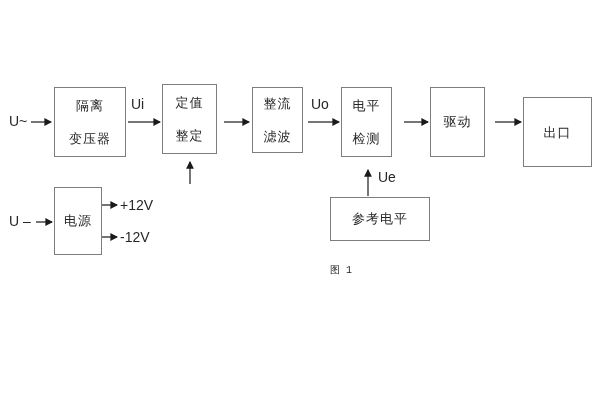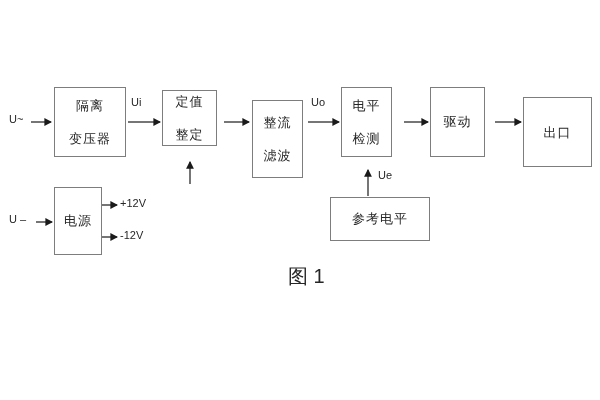--- a/index.html
+++ b/index.html
@@ -10,23 +10,23 @@
   }
   .canvas{position:relative;width:600px;height:400px;background:#ffffff;overflow:hidden;}
   .box{
     position:absolute;box-sizing:border-box;
     border:1.5px solid var(--border,#7d7d7d);
     background:#ffffff;
     display:flex;flex-direction:column;align-items:center;justify-content:center;
   }
   .bl{display:block;font-size:13px;line-height:33px;letter-spacing:1px;white-space:nowrap;text-align:center;}
   .one .bl{line-height:18px;}
-  .sig{position:absolute;font-size:11px;white-space:nowrap;}
+  .sig{position:absolute;font-size:14px;white-space:nowrap;}
   .arrows{position:absolute;left:0;top:0;pointer-events:none;}
-  .caption{position:absolute;left:288px;top:263px;width:64px;text-align:left;font-size:20px;}
+  .caption{position:absolute;left:288px;top:263px;width:64px;text-align:right;font-size:10px;font-family:Liberation Mono, monospace;}
 </style>
 </head>
 <body>
 
 <div class="canvas">
 
   <svg class="arrows" width="600" height="400" viewBox="0 0 600 400">
     <defs>
       <marker id="ah" viewBox="0 0 10 10" refX="8.5" refY="5" markerWidth="6.5" markerHeight="6.5" orient="auto">
         <path d="M0,0 L10,5 L0,10 Z" fill="#1a1a1a"></path>
@@ -45,26 +45,26 @@
       <line x1="190" y1="184" x2="190" y2="162" marker-end="url(#ah)"></line>
       <line x1="368" y1="196" x2="368" y2="170" marker-end="url(#ah)"></line>
     </g>
   </svg>
 
   <div class="box" style="left:54px;top:87px;width:72px;height:70px">
     <span class="bl">隔离</span>
     <span class="bl">变压器</span>
   </div>
 
-  <div class="box" style="left:162px;top:90px;width:55px;height:56px">
+  <div class="box" style="left:162px;top:84px;width:55px;height:70px">
     <span class="bl">定值</span>
     <span class="bl">整定</span>
   </div>
 
-  <div class="box" style="left:252px;top:100px;width:51px;height:78px">
+  <div class="box" style="left:252px;top:87px;width:51px;height:66px">
     <span class="bl">整流</span>
     <span class="bl">滤波</span>
   </div>
 
   <div class="box" style="left:341px;top:87px;width:51px;height:70px">
     <span class="bl">电平</span>
     <span class="bl">检测</span>
   </div>
 
   <div class="box one" style="left:430px;top:87px;width:55px;height:70px">

